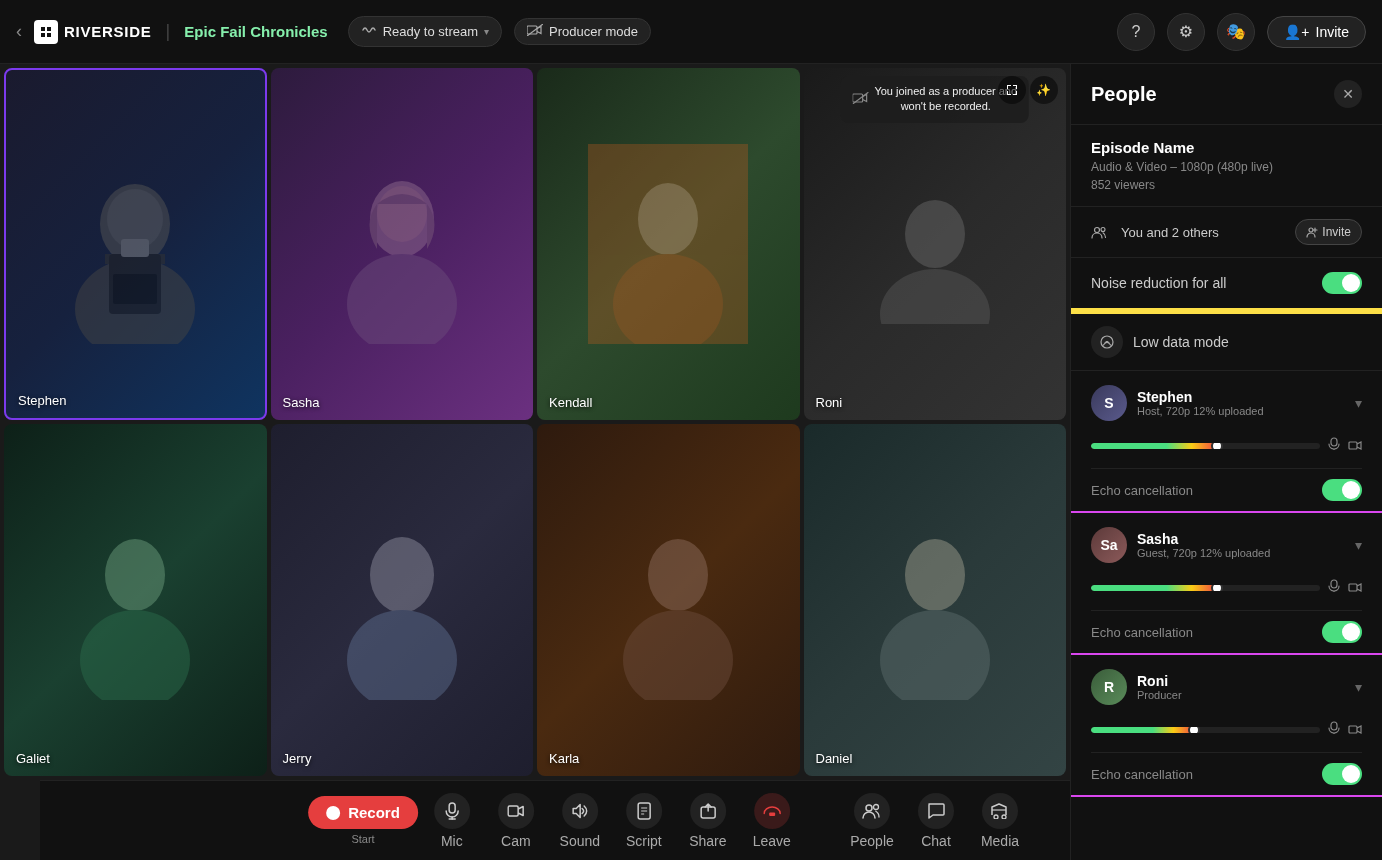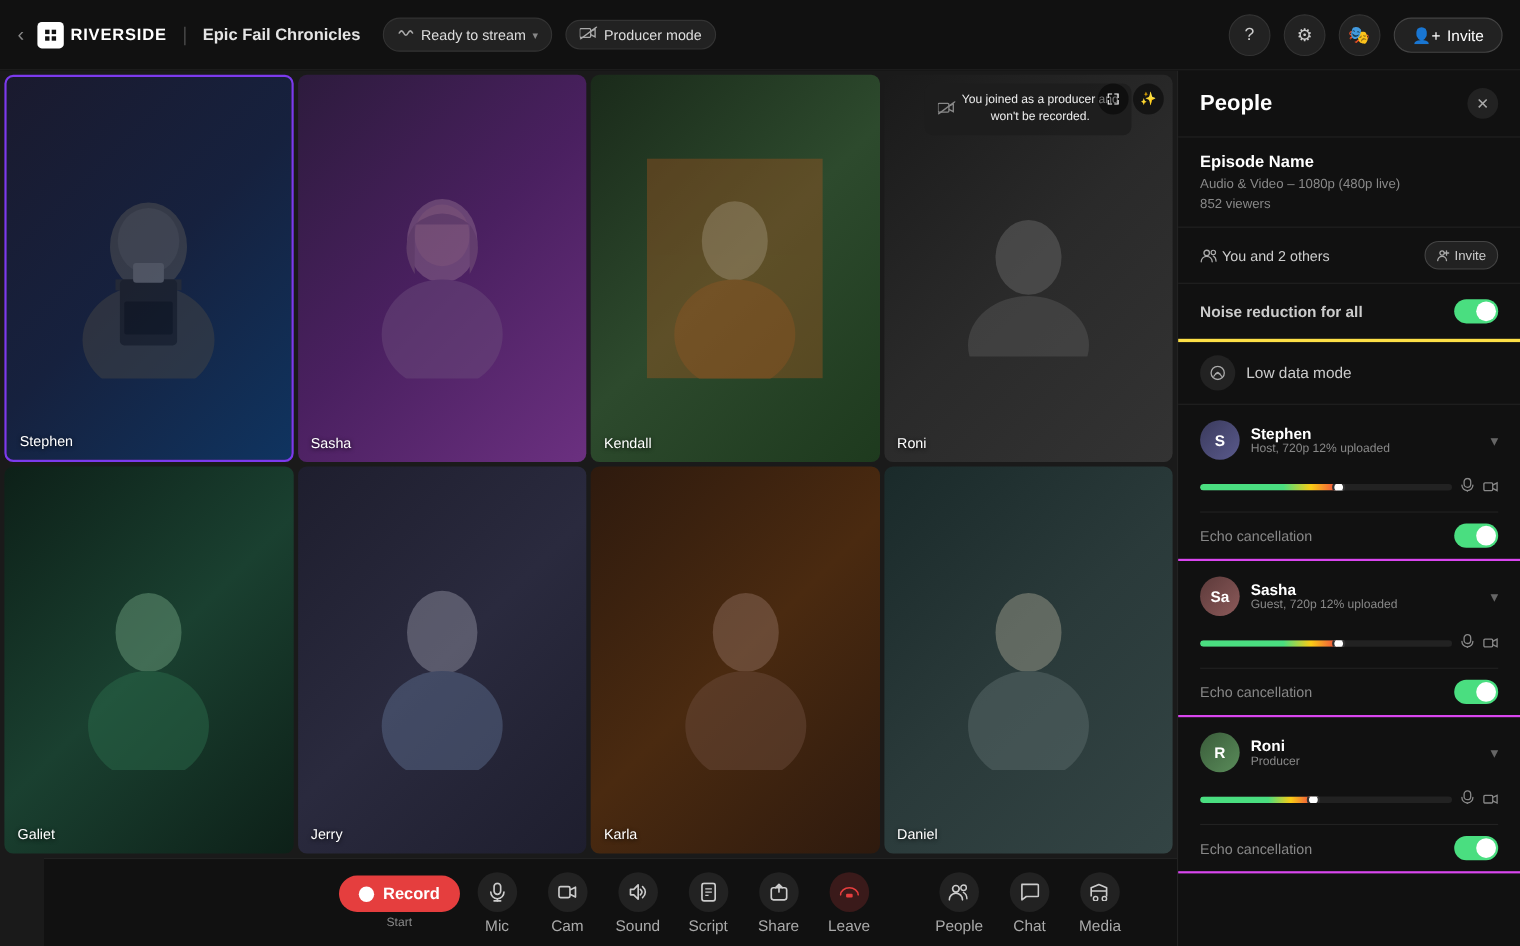--- a/index.html
+++ b/index.html
@@ -51,21 +51,21 @@
       font-size: 12px;
     }
     .header-divider {
       color: #444;
       font-size: 18px;
       margin: 0 2px;
     }
     .header-project {
       font-weight: 600;
       font-size: 15px;
-      color: #e5e5e5;
+      color: #86efac;
     }
     .header-status {
       display: flex;
       align-items: center;
       gap: 6px;
       background: #222;
       border: 1px solid #333;
       border-radius: 20px;
       padding: 5px 12px;
       font-size: 13px;
@@ -350,21 +350,21 @@
     .people-row {
       display: flex;
       align-items: center;
       justify-content: space-between;
       padding: 12px 20px;
       border-bottom: 1px solid #222;
     }
     .people-count {
       display: flex;
       align-items: center;
-      gap: 4px;
+      gap: 14px;
       font-size: 13px;
       color: #ccc;
     }
     .invite-small-btn {
       display: flex;
       align-items: center;
       gap: 4px;
       background: #222;
       border: 1px solid #444;
       border-radius: 16px;
@@ -373,22 +373,21 @@
       color: #ccc;
       cursor: pointer;
     }
 
     
     .setting-row {
       display: flex;
       align-items: center;
       justify-content: space-between;
       padding: 14px 20px;
-      border-bottom: 3px solid #fde047;
-      font-weight: bold;
+      border-bottom: 6px solid #fde047;
     }
     .setting-label {
       font-size: 14px;
       color: #ccc;
     }
     .toggle {
       width: 40px;
       height: 22px;
       border-radius: 11px;
       background: #4ade80;

